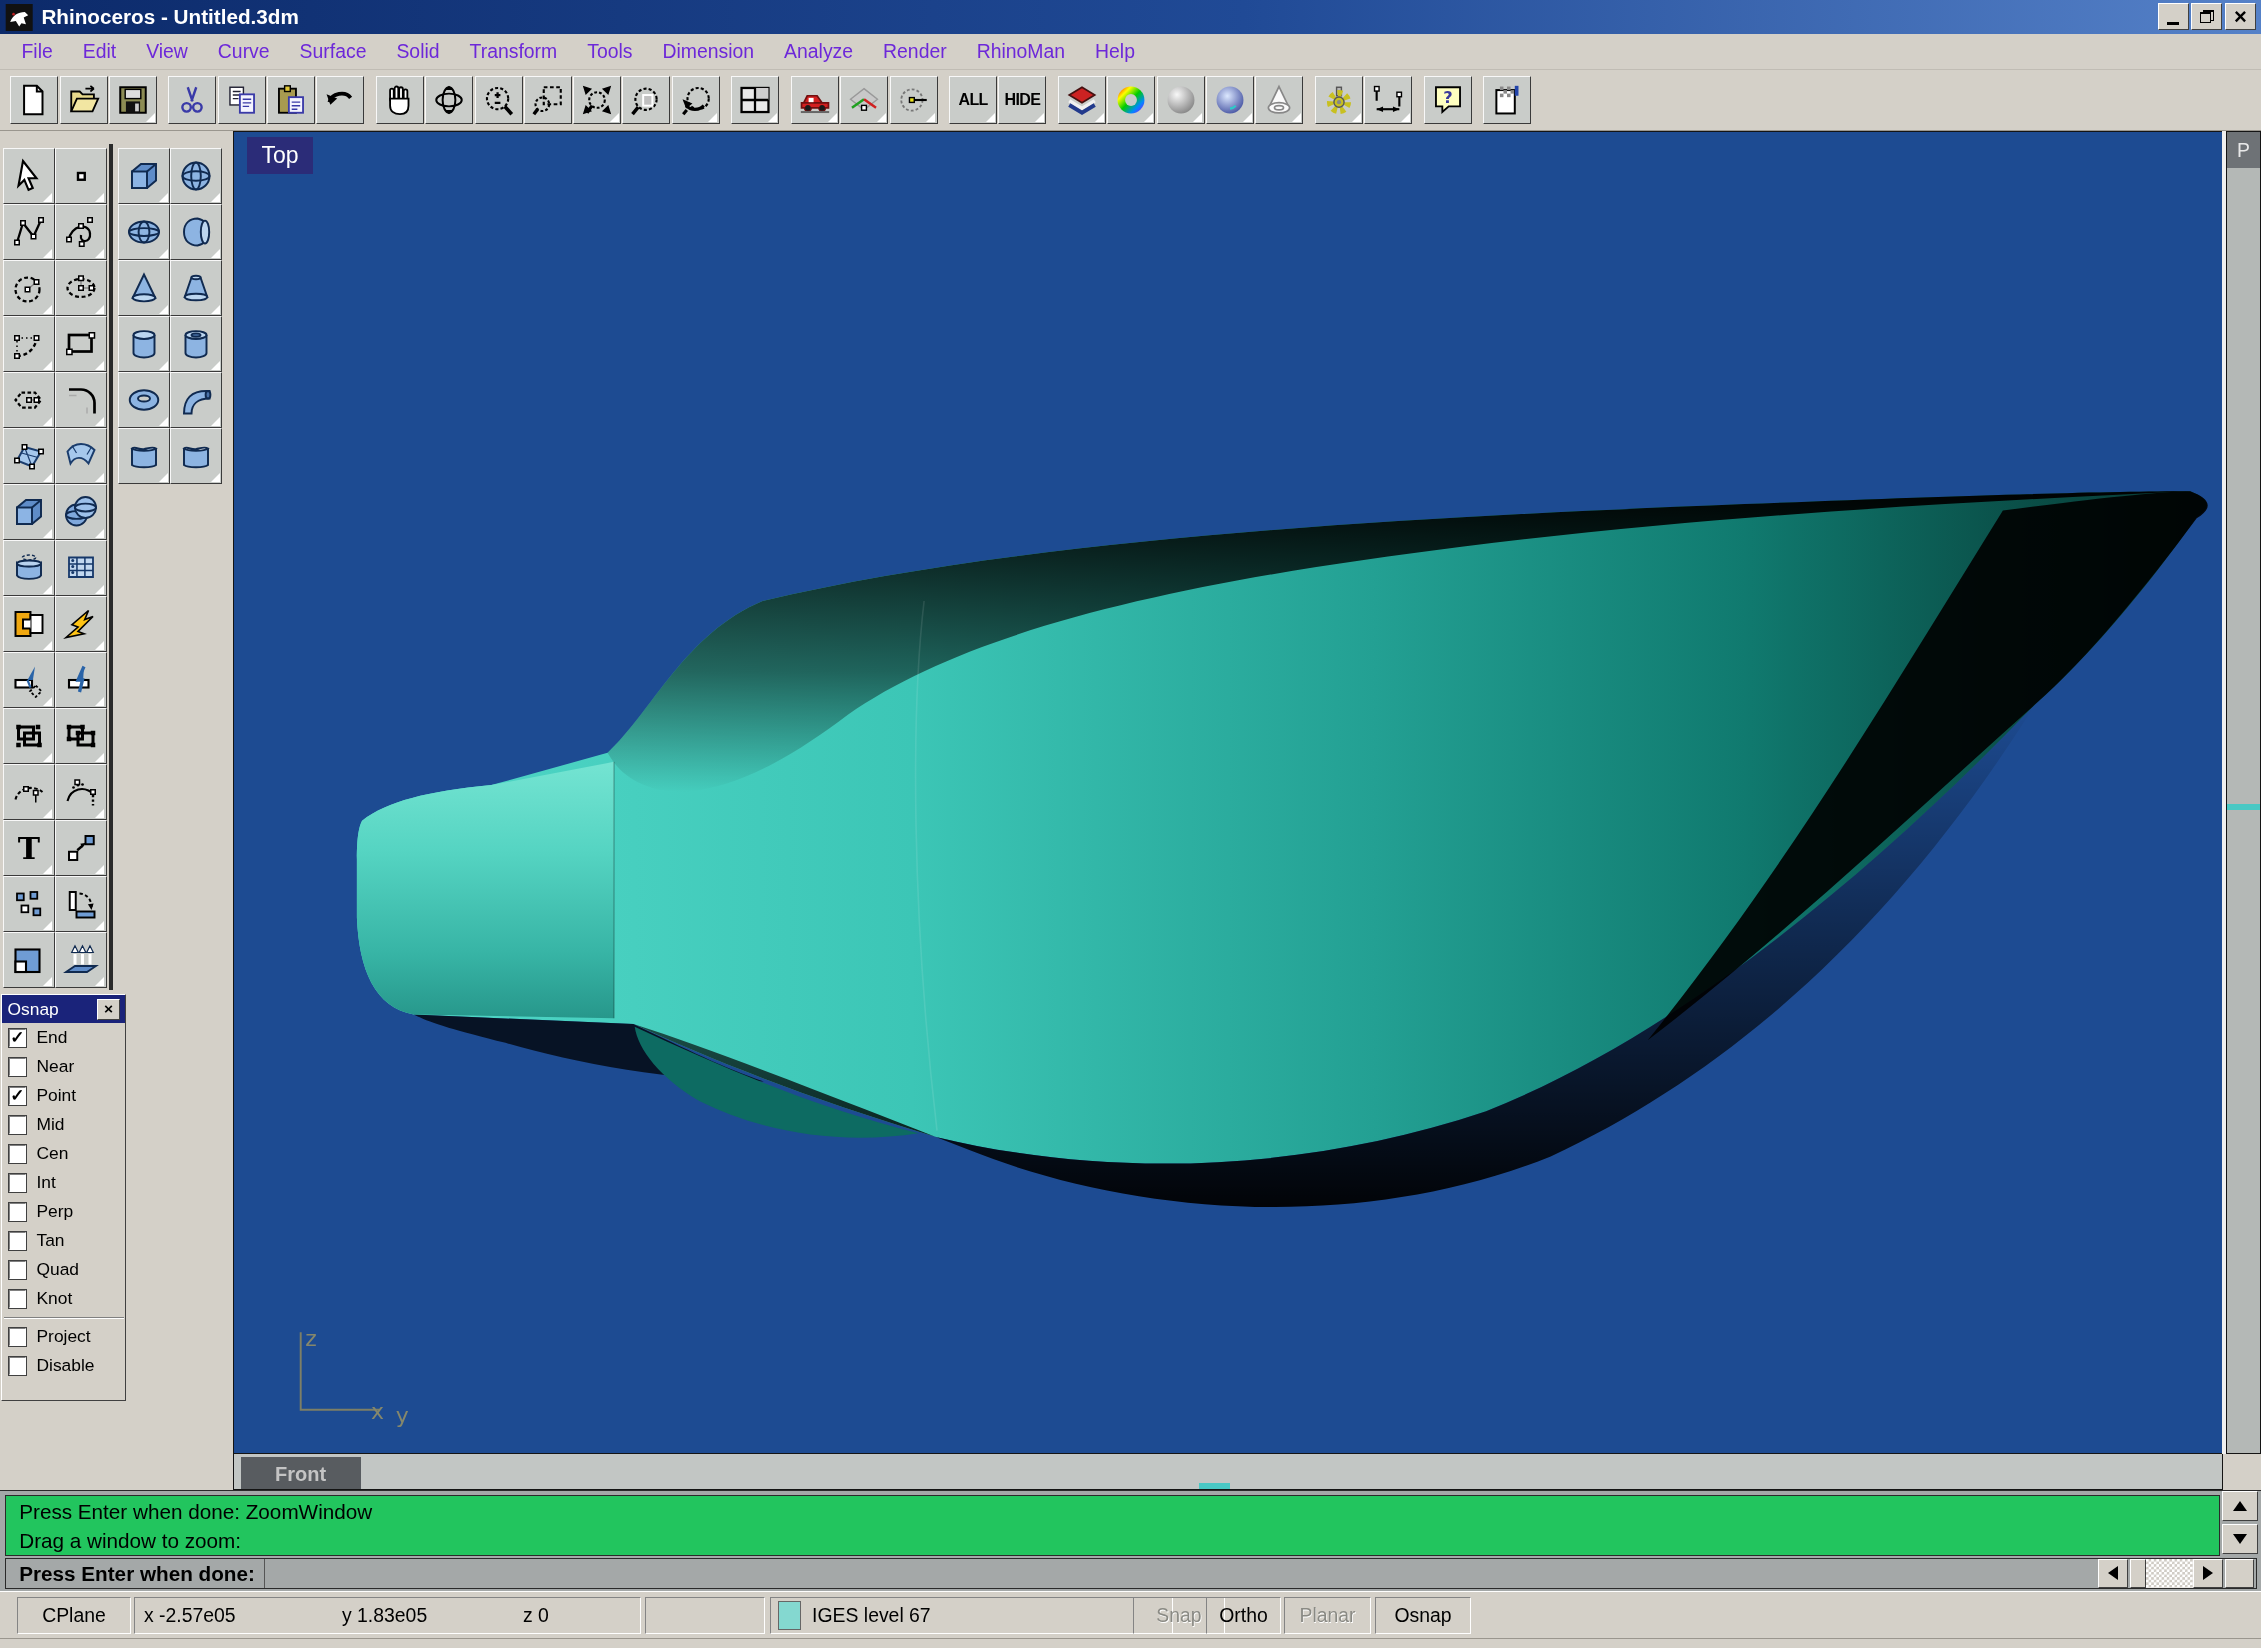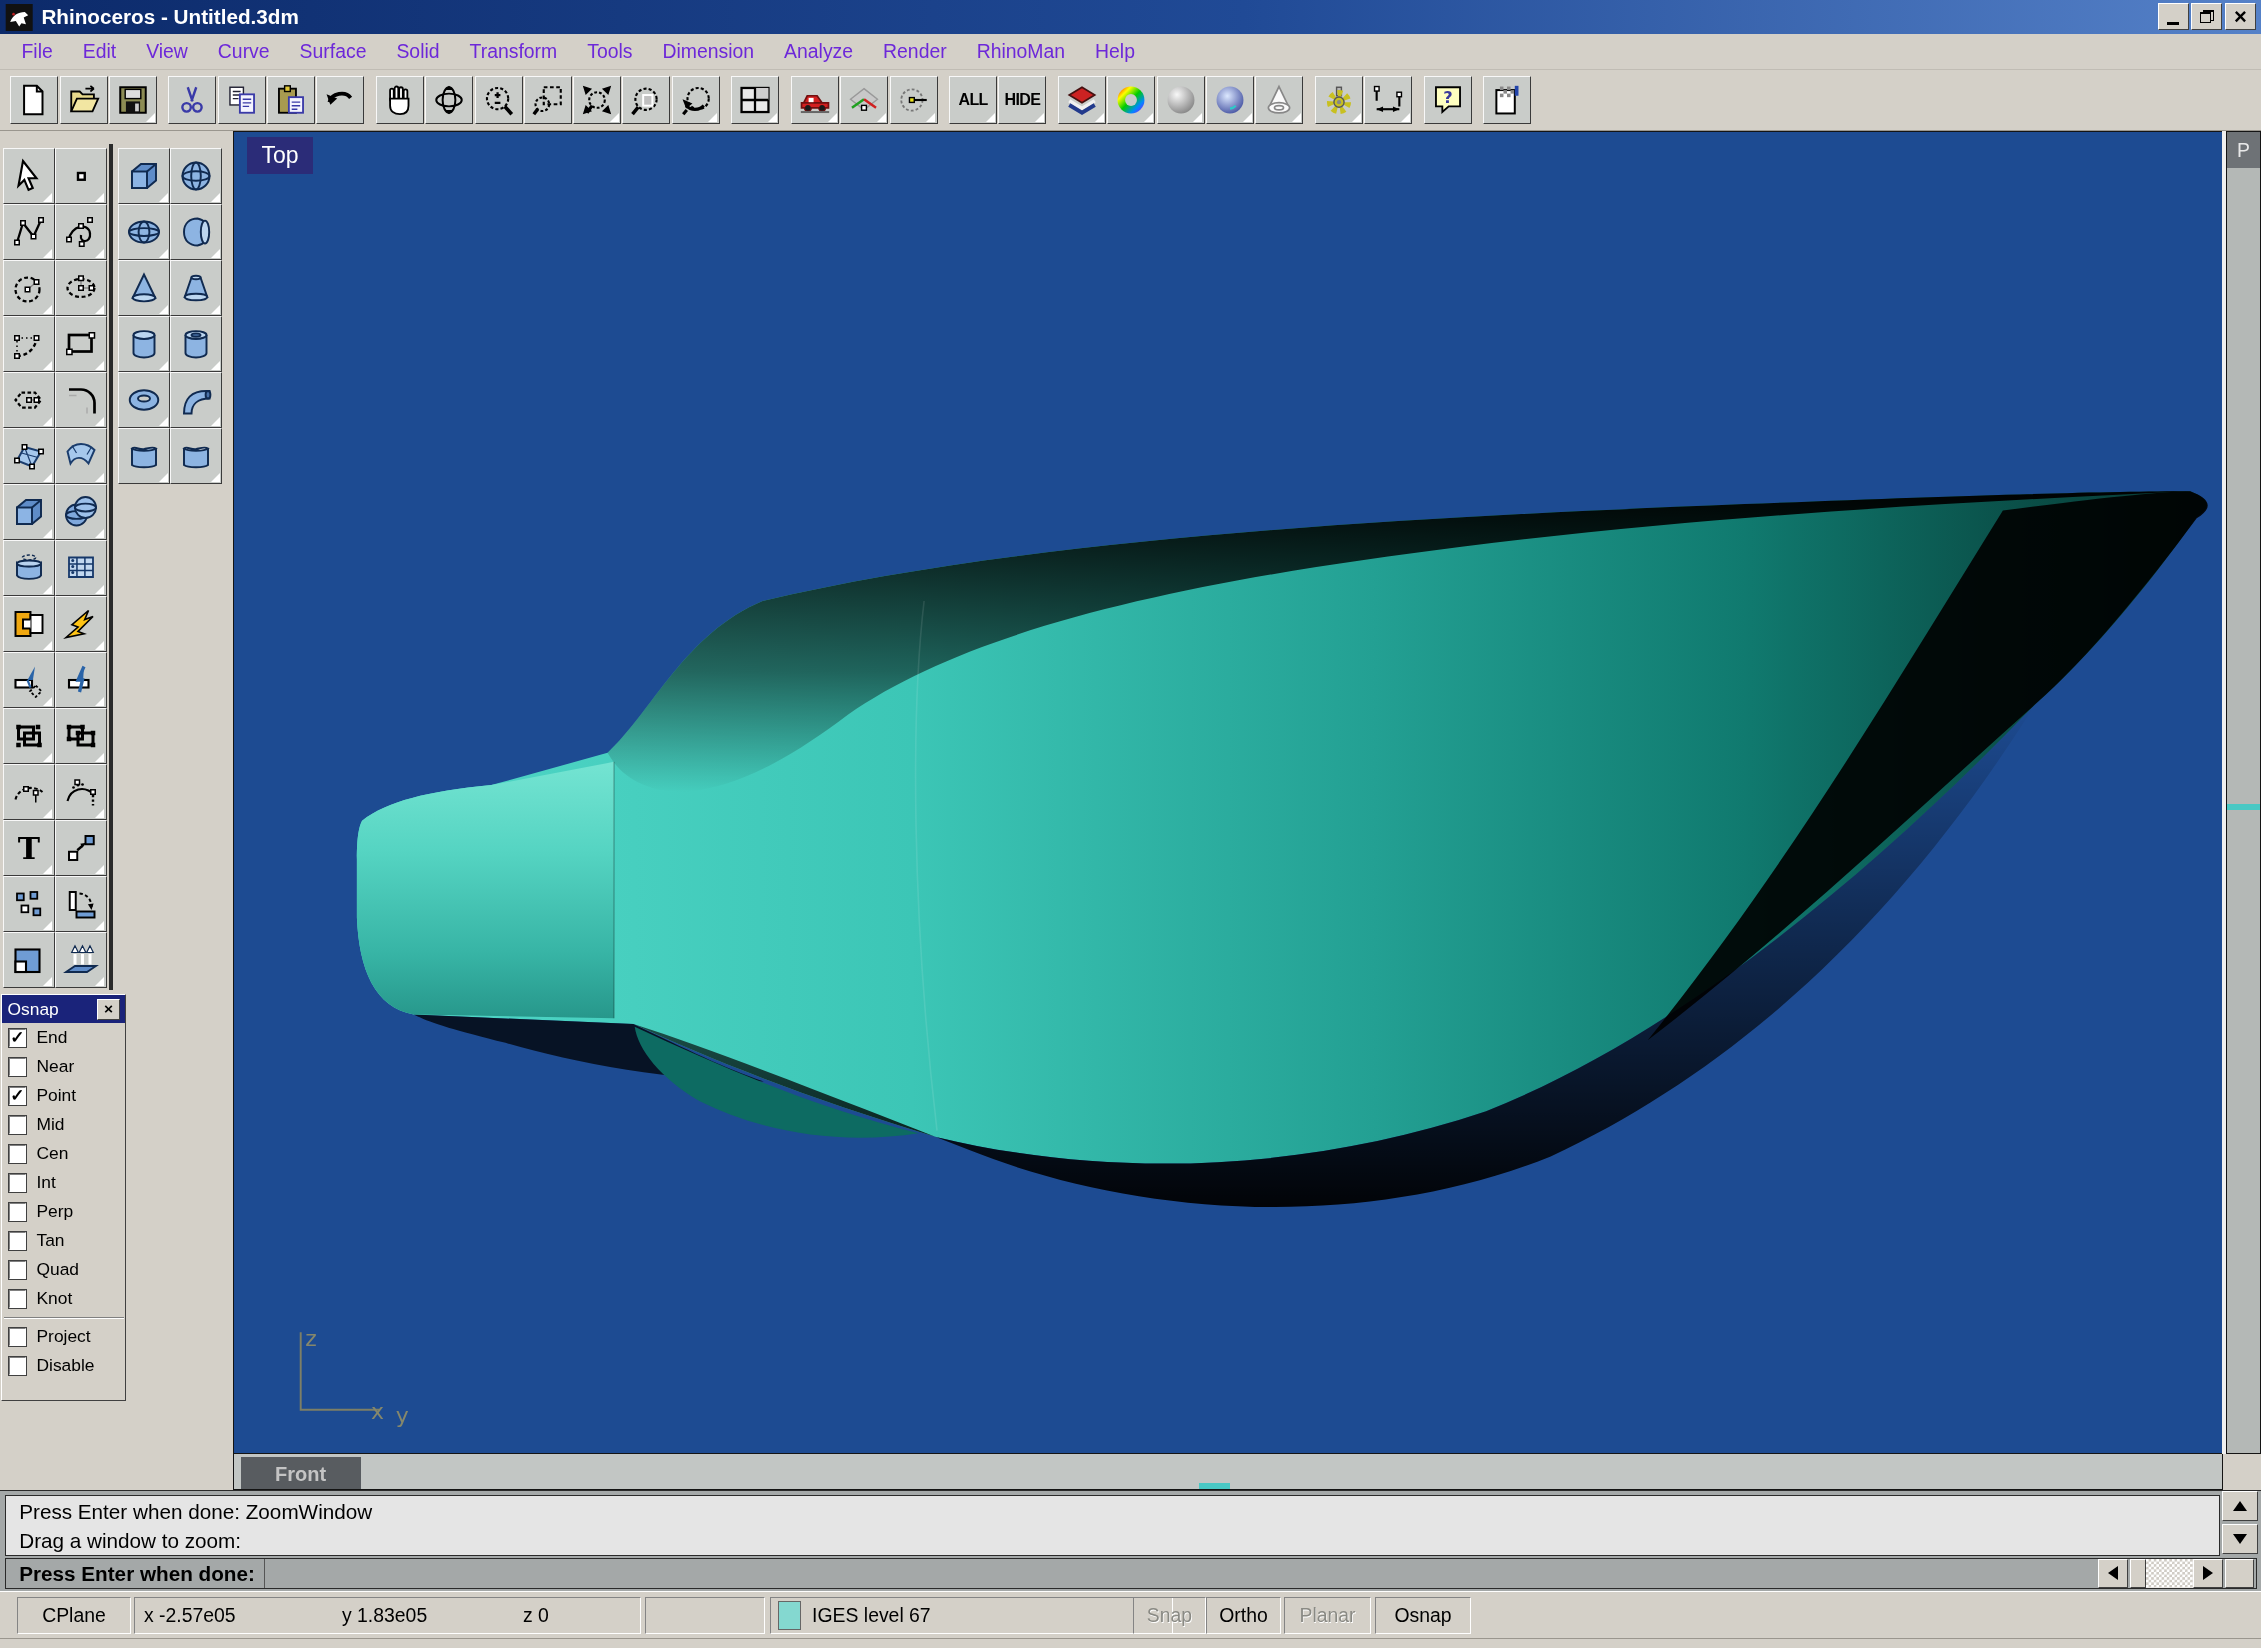--- a/index.html
+++ b/index.html
@@ -96,21 +96,21 @@
   .front-tab { position:absolute; left:6.5px; top:2.6px; width:120px; height:36px;
     background:#585c60; color:#c4c4c4; font-size:20px; font-weight:bold;
     display:flex; align-items:flex-start; justify-content:center; padding-top:6.5px; }
   .front-dash { position:absolute; left:965px; bottom:0; width:31px; height:5.8px;
     background:#49c8c4; }
 
   
   .command { position:absolute; left:0; top:1490px; width:2261px; height:101px;
     background:#a4a8a8; border-top:1.9px solid #2a2a2a; }
   .cmd-history { position:absolute; left:5.2px; top:3.9px; width:2215px; height:61px;
-    border:1.3px solid #2a2a2a; background:#e5e5e5; padding:1.3px 0 0 13px;
+    border:1.3px solid #2a2a2a; background:#22c55e; padding:1.3px 0 0 13px;
     font-size:20.7px; color:#000; line-height:29px; }
   .cmd-vscroll { position:absolute; left:2222px; top:0px; width:36px; height:66px; }
   .scroll-btn { background:#d4d0c8; border:1.3px solid; border-color:#fff #404040 #404040 #fff;
     display:flex; align-items:center; justify-content:center; }
   .cmd-vscroll .scroll-btn { width:36px; height:30px; }
   .cmd-prompt { position:absolute; left:5.2px; top:67px; width:2252px; height:31px;
     border:1.3px solid #2a2a2a; background:#a4a8a8; display:flex; align-items:center; }
   .cmd-prompt-label { font-size:20.7px; font-weight:bold; color:#000; padding-left:13px; }
   .cmd-divider { width:1.3px; height:28.4px; background:#555; margin-left:9px; }
   .cmd-input { flex:1; height:100%; font-size:20.7px; color:#000; }
@@ -950,21 +950,21 @@
       <span class="coord-span" style="left:9px;">x -2.57e05</span>
       <span class="coord-span" style="left:207px;">y 1.83e05</span>
       <span class="coord-span" style="left:388px;">z 0</span>
     </div>
     <div class="status-cell" style="left:645px; width:120px;"></div>
     <div class="status-cell" style="left:770px; width:403px;">
       <span class="layer-swatch"></span>
       <span>IGES level 67</span>
     </div>
     <div id="status-toggles"></div>
-  <div class="status-cell center" style="left: 1133px; width: 73px;">
+  <div class="status-cell center" style="left: 1133px; width: 92px;">
         <span class="disabled-text">Snap</span>
       </div>
       <div class="status-cell center" style="left: 1206px; width: 75px;">
         <span>Ortho</span>
       </div>
       <div class="status-cell center" style="left: 1284px; width: 87px;">
         <span class="disabled-text">Planar</span>
       </div>
       <div class="status-cell center" style="left: 1375px; width: 96px;">
         <span>Osnap</span>

